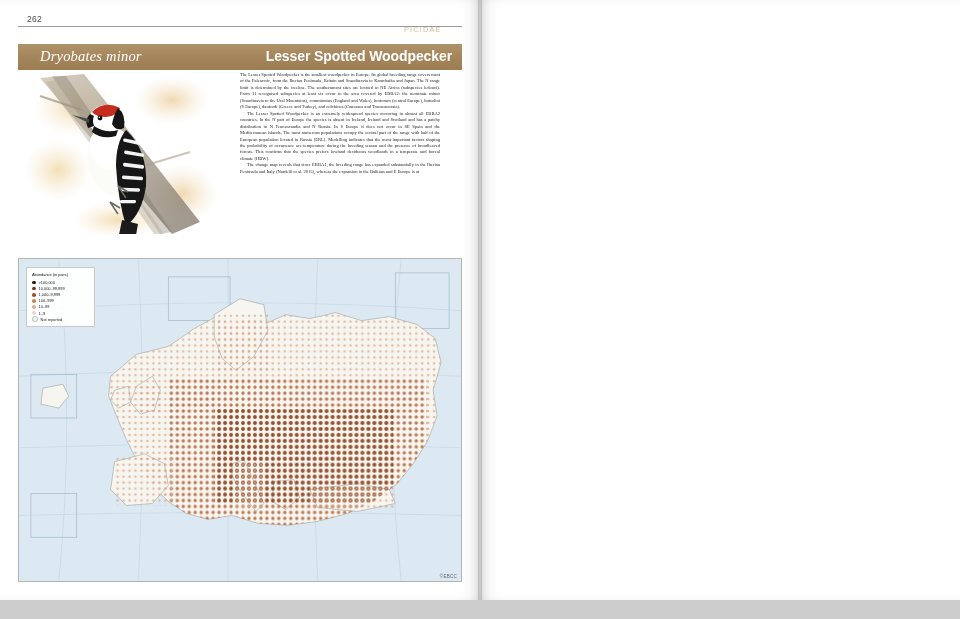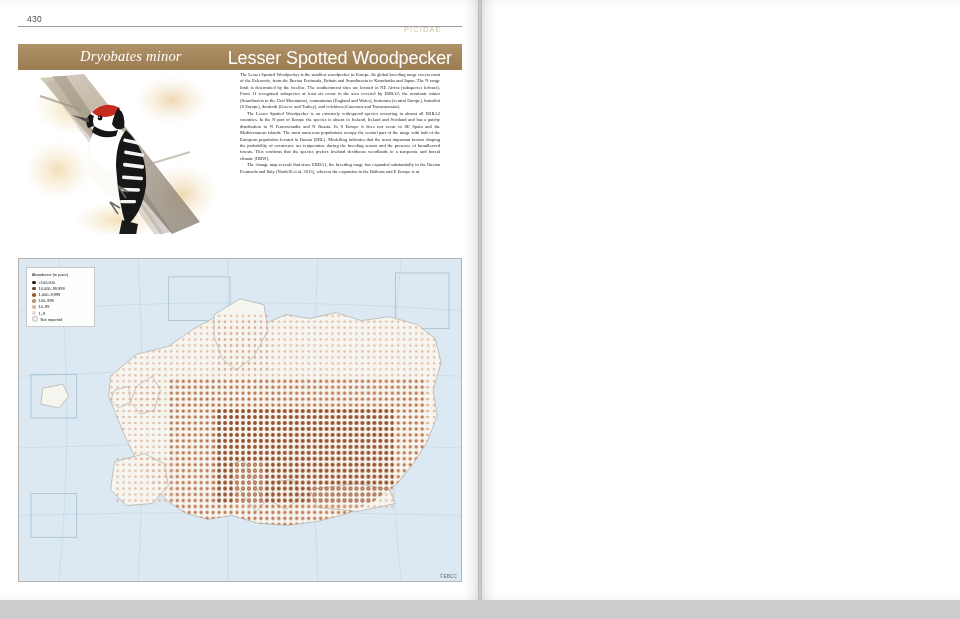--- a/index.html
+++ b/index.html
@@ -91,29 +91,28 @@
   }
   .banner .sci {
     position: absolute;
     left: 22px;
     top: 4px;
     font-family: "Liberation Serif", serif;
     font-style: italic;
     font-size: 14.5px;
     color: #ffffff;
     letter-spacing: .2px;
-    margin-left: 40px;
   }
   .banner .com {
     position: absolute;
     right: 10px;
     top: 4px;
     font-family: "Liberation Sans", sans-serif;
-    font-size: 18px;
-    font-weight: 400;
+    font-size: 14px;
+    font-weight: 700;
     color: #ffffff;
     letter-spacing: -.1px;
   }
 
   
   .illus {
     position: absolute;
     left: 22px;
     top: 74px;
     width: 205px;
@@ -197,21 +196,21 @@
     color: #1a1a1a;
   }
 </style>
 </head>
 <body>
 
 <div class="spread">
 
   <div class="page page-left">
 
-    <div class="folio l-folio">430</div>
+    <div class="folio l-folio">262</div>
     <div class="runhead-rule l-rule"></div>
     <div class="runhead l-family">PICIDAE</div>
 
     <div class="banner">
       <div class="sci">Dryobates minor</div>
       <div class="com">Lesser Spotted Woodpecker</div>
     </div>
 
     <div class="illus">
       <svg width="205" height="160" viewBox="0 0 205 160" xmlns="http://www.w3.org/2000/svg">

